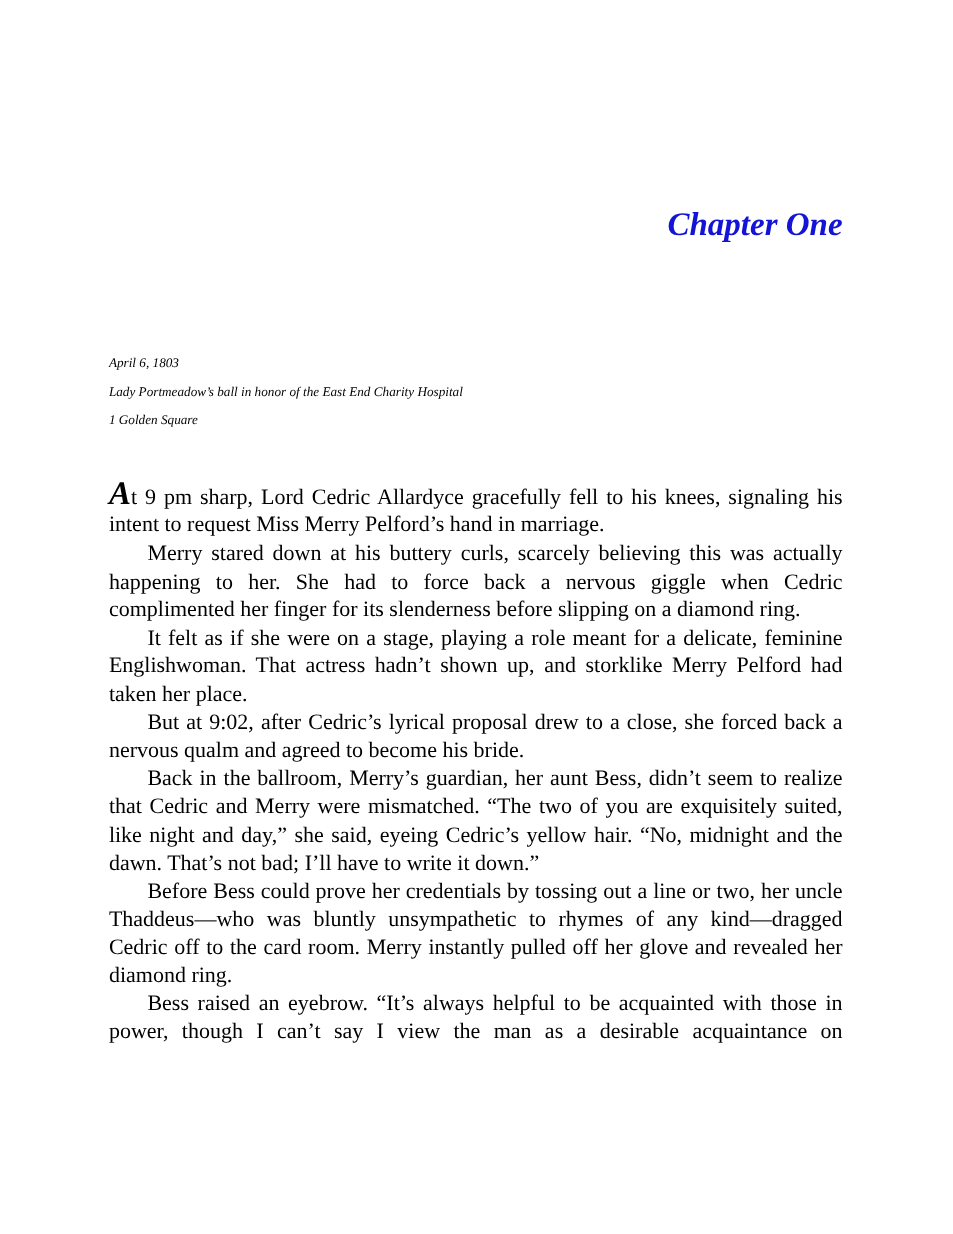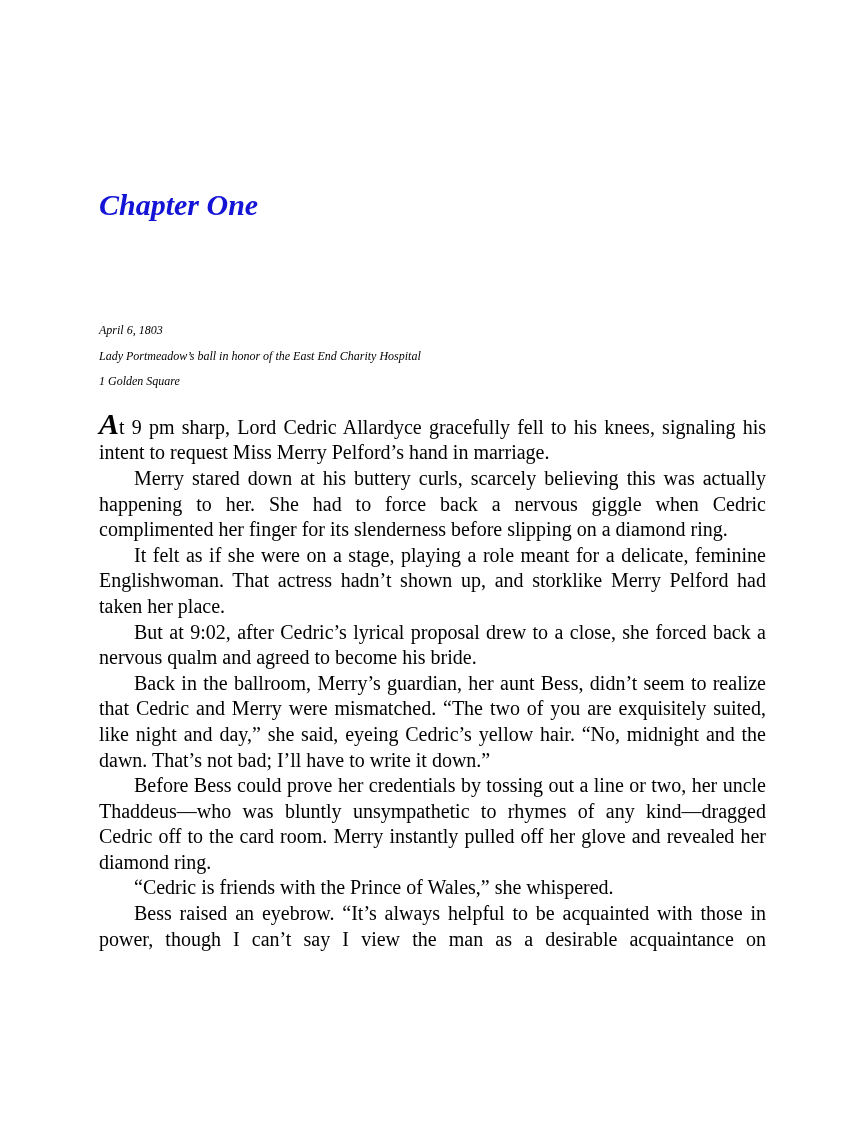--- a/index.html
+++ b/index.html
@@ -19,21 +19,21 @@
   .content {
     position: absolute;
     left: 99px;
     top: 0;
     width: 667px;
     padding-top: 186px;
     box-sizing: content-box;
   }
   .chapter-title {
     margin: 0;
-    text-align: left;
+    text-align: right;
     font-size: 30px;
     line-height: 38px;
     font-weight: bold;
     font-style: italic;
     
   }
   .epigraph {
     margin-top: 94px;
     font-style: italic;
     font-size: 12px;
@@ -43,21 +43,21 @@
     white-space: nowrap;
   }
   .body-text p {
     margin: 0;
     font-size: 20px;
     line-height: 25.6px;
     text-align: justify;
     text-indent: 35px;
   }
   .body-text p.first-para {
-    margin-top: 16px;
+    margin-top: 41px;
     text-indent: 0;
   }
   .drop-cap {
     font-size: 30px;
     line-height: 25.6px;
     font-weight: bold;
     font-style: italic;
   }
   .italic-word {
   }
@@ -87,19 +87,18 @@
 
       <p data-bind="body.paragraphs.2.text">It felt as if she were on a stage, playing a role meant for a delicate, feminine Englishwoman. That actress hadn’t shown up, and storklike Merry Pelford had taken her place.</p>
 
       <p data-bind="body.paragraphs.3.text">But at 9:02, after Cedric’s lyrical proposal drew to a close, she forced back a nervous qualm and agreed to become his bride.</p>
 
       <p data-bind="body.paragraphs.4.text">Back in the ballroom, Merry’s guardian, her aunt Bess, didn’t seem to realize that Cedric and Merry were mismatched. “The two of you are exquisitely suited, like night and day,” she said, eyeing Cedric’s yellow hair. “No, midnight and the dawn. That’s not bad; I’ll have to write it down.”</p>
 
 
       <p data-bind="body.paragraphs.6.text">Before Bess could prove her credentials by tossing out a line or two, her uncle Thaddeus—who was bluntly unsympathetic to rhymes of any kind—dragged Cedric off to the card room. Merry instantly pulled off her glove and revealed her diamond ring.</p>
 
-      <p data-bind="body.paragraphs.7.text">“Cedric is friends with the Prince of Wales,” she whispered.</p>
 
       <p class="cutoff-para" data-bind="body.paragraphs.8.text">Bess raised an eyebrow. “It’s always helpful to be acquainted with those in power, though I can’t say I view the man as a desirable acquaintance on</p>
 
     </div>
   </div>
 </div>
 
 </body></html>

